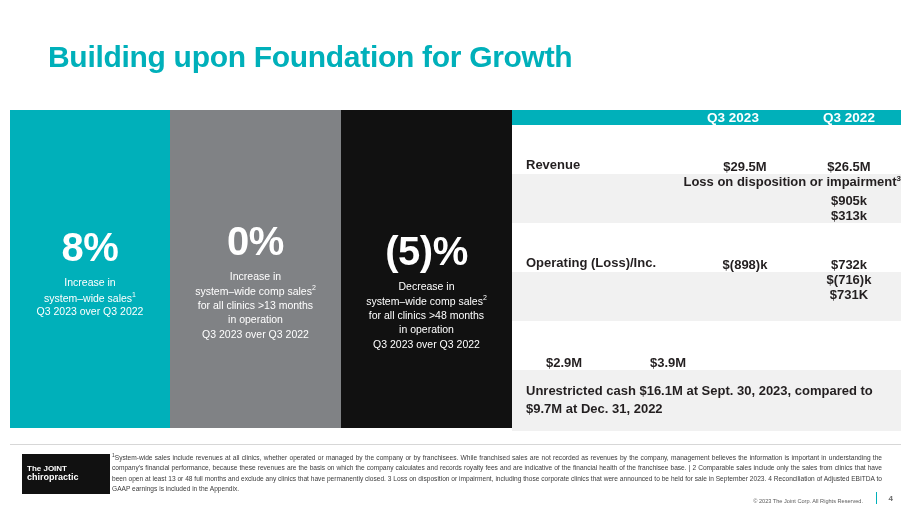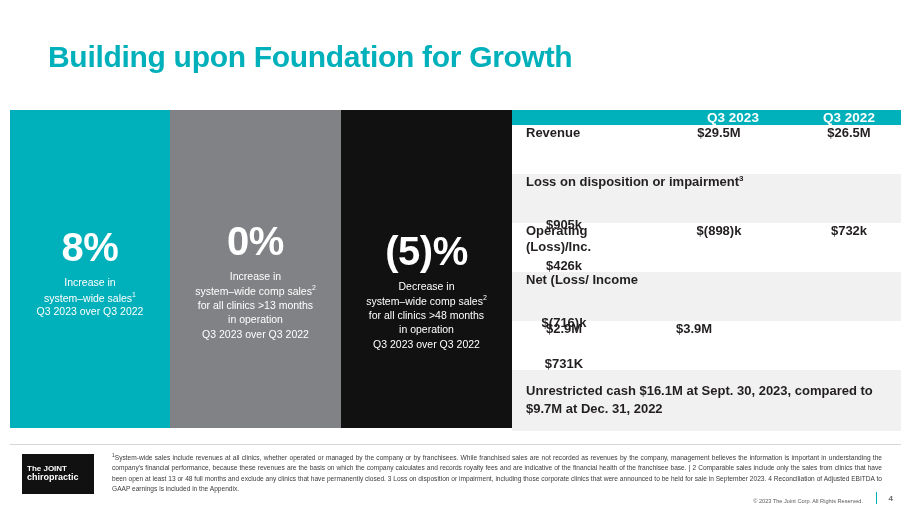--- a/index.html
+++ b/index.html
@@ -79,25 +79,24 @@
     align-items: center;
     font-weight: bold;
     font-size: 13.5px;
     gap: 12px;
   }
   .t-head .c-label { flex: 1; }
   .t-head .c-v { width: 104px; text-align: center; }
 
   .t-row {
     display: flex;
-    align-items: flex-start;
+    align-items: flex-end;
     min-height: 49px;
     font-size: 13px;
     color: #231f20;
-    gap: 26px;
   }
   .t-row.alt { background: #f1f1f1; flex-direction: column; }
   .t-row .c-label {
     flex: 1;
     padding-left: 14px;
     font-weight: bold;
     line-height: 1.25;
   }
   .t-row .c-label sup { font-size: 8px; vertical-align: super; font-weight: bold; }
   .t-row .c-v {
@@ -124,21 +123,21 @@
   }
   .footer-rule {
     position: absolute;
     left: 10px; top: 8px;
     width: 891px; height: 1px;
     background: #d7d7d7;
   }
   .logo {
     position: absolute;
     left: 22px; top: 18px;
-    width: 72px; height: 40px;
+    width: 88px; height: 40px;
     background: #111111;
     color: #fff;
     display: flex;
     flex-direction: column;
     justify-content: center;
     padding-left: 5px;
   }
   .logo .l1 { font-size: 8px; font-weight: bold; line-height: 1.05; }
   .logo .l2 { font-size: 9px; font-weight: bold; line-height: 1.05; }
   .footnote {
@@ -227,31 +226,30 @@
 
       <div class="t-row">
         <div class="c-label"><span>Revenue</span><sup></sup></div>
         <div class="c-v">$29.5M</div>
         <div class="c-v">$26.5M</div>
       </div>
 
       <div class="t-row alt">
         <div class="c-label"><span>Loss on disposition or impairment</span><sup>3</sup></div>
         <div class="c-v">$905k</div>
-        <div class="c-v">$426k</div>
+        <div class="c-v">$313k</div>
       </div>
 
       <div class="t-row">
         <div class="c-label"><span>Operating (Loss)/Inc.</span><sup></sup></div>
         <div class="c-v">$(898)k</div>
         <div class="c-v">$732k</div>
       </div>
 
       <div class="t-row alt">
-        <div class="c-label"><span>Net (Loss/ Income</span><sup></sup></div>
         <div class="c-v">$(716)k</div>
         <div class="c-v">$731K</div>
       </div>
 
       <div class="t-row">
         <div class="c-v">$2.9M</div>
         <div class="c-v">$3.9M</div>
       </div>
 
       <div class="t-note">Unrestricted cash $16.1M at Sept. 30, 2023, compared to $9.7M at Dec. 31, 2022</div>

